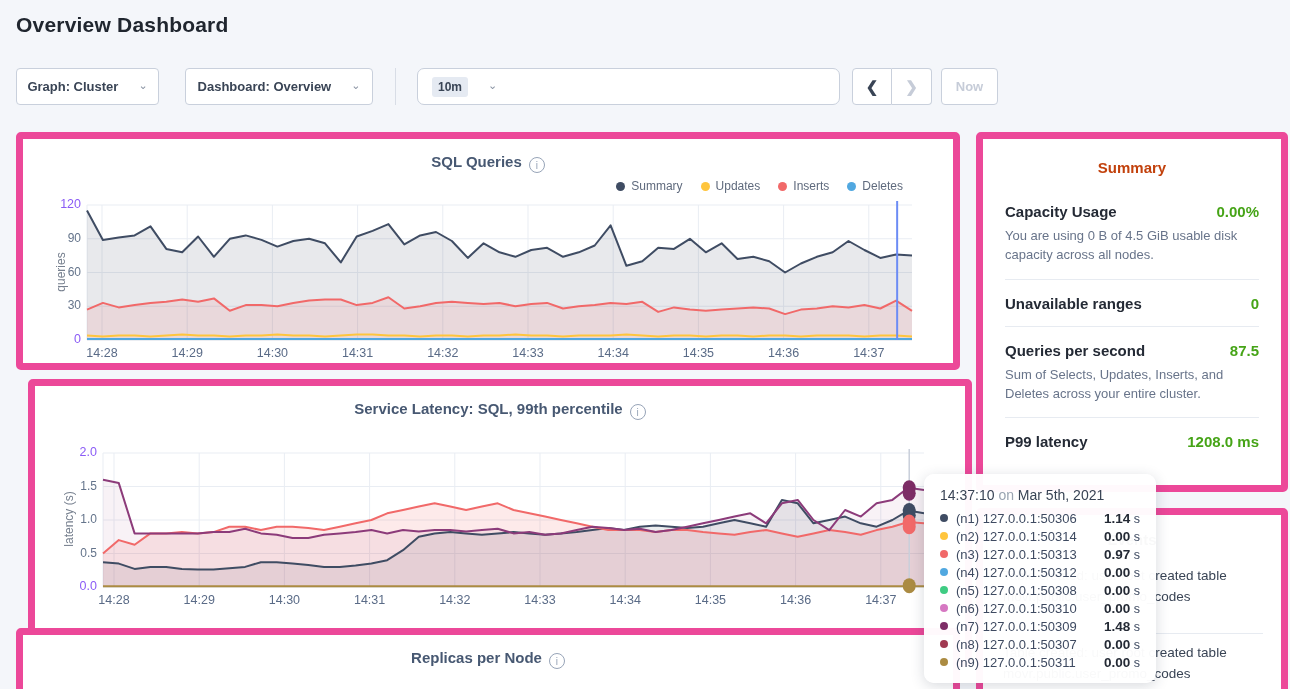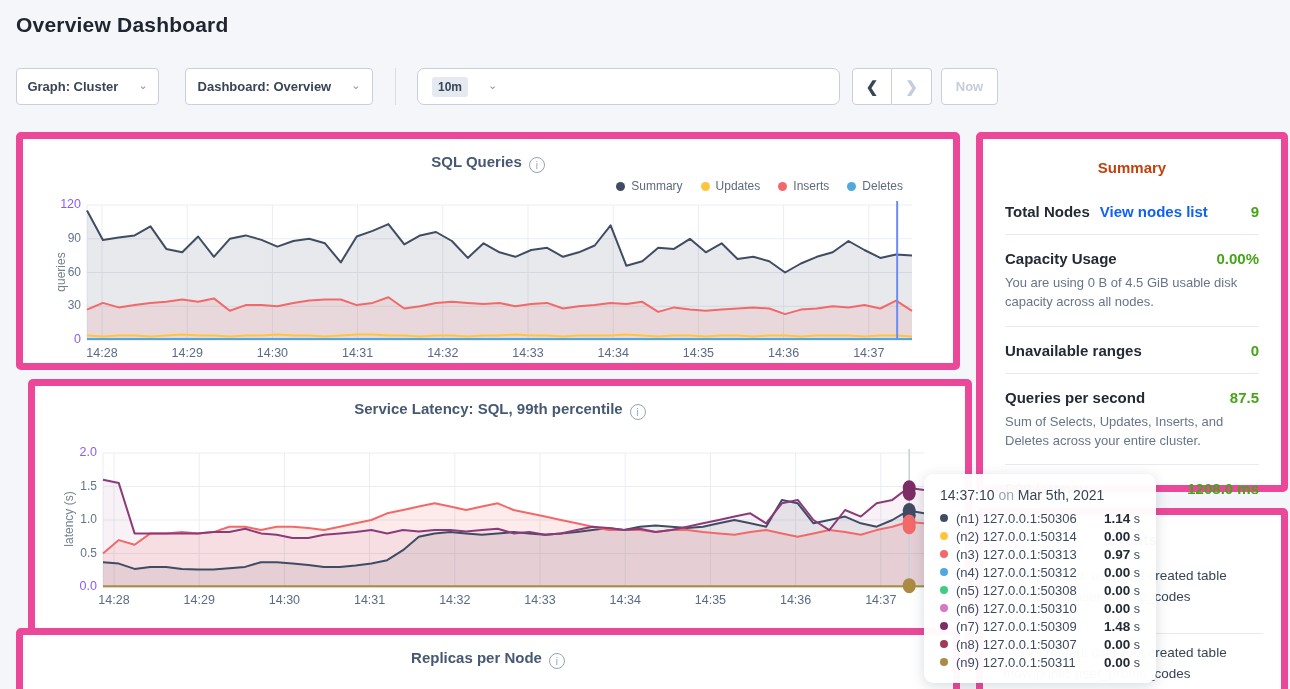--- a/index.html
+++ b/index.html
@@ -189,27 +189,20 @@
   <div class="chart-title">
     <span>Replicas per Node</span><span class="info-i">i</span>
   </div>
 </div>
 
 <div class="abs panel" style="left:976px; top:132px; width:312px; height:360px;">
   <div class="sum-title">Summary</div>
   <div style="height:12px;"></div>
   <div class="sum-row">
     <div class="sum-line">
-      <span class="sum-label">Total Nodes</span>
-      <span class="sum-link">View nodes list</span>
-      <span class="sum-value">9</span>
-    </div>
-  </div>
-  <div class="sum-row">
-    <div class="sum-line">
       <span class="sum-label">Capacity Usage</span>
       <span class="sum-value">0.00%</span>
     </div>
     <div class="sum-desc">You are using 0 B of 4.5 GiB usable disk capacity across all nodes.</div>
   </div>
   <div class="sum-row">
     <div class="sum-line">
       <span class="sum-label">Unavailable ranges</span>
       <span class="sum-value">0</span>
     </div>

